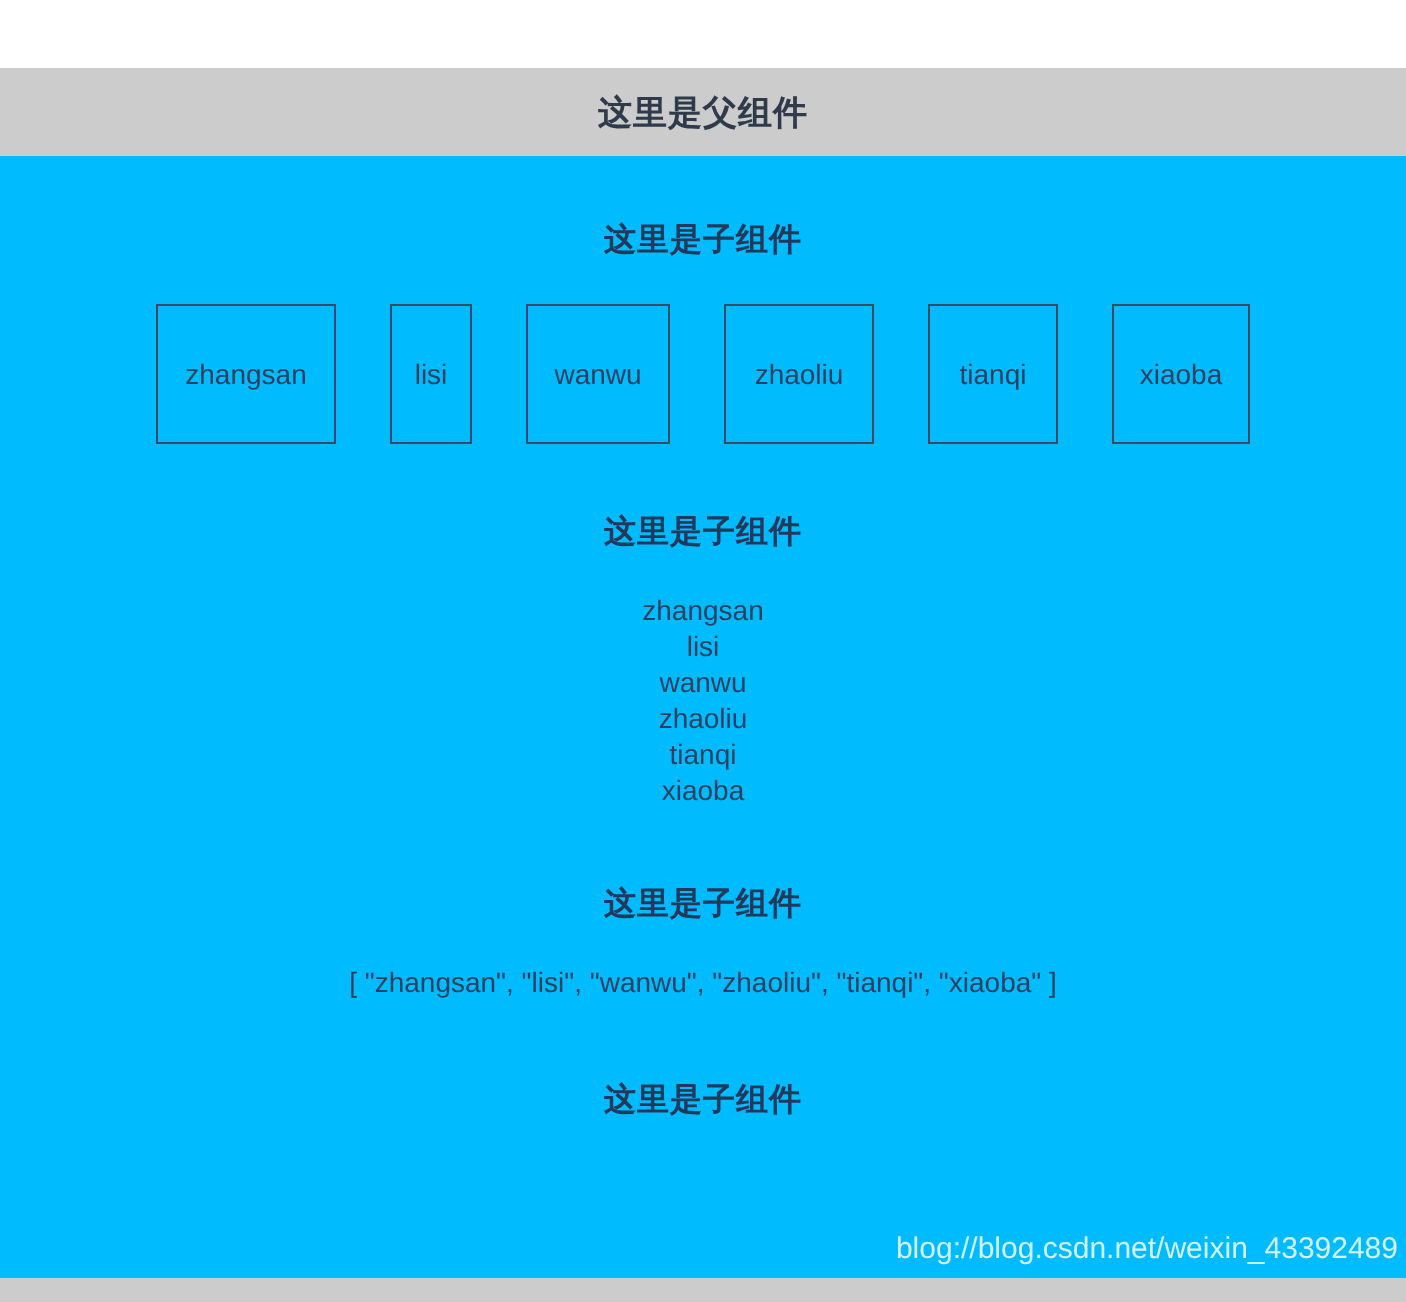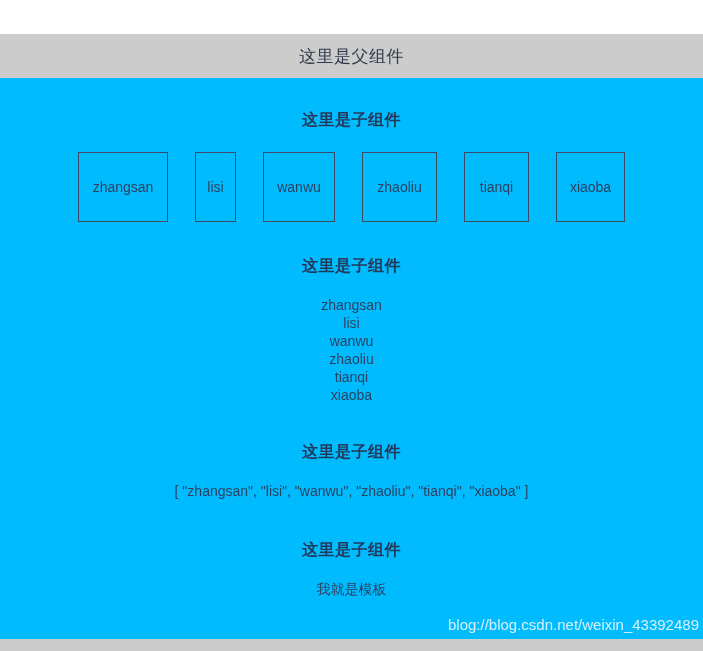--- a/index.html
+++ b/index.html
@@ -30,21 +30,21 @@
   
   .parent-header {
     height: 44px;
     background: #cccccc;
     display: flex;
     align-items: center;
     justify-content: center;
   }
   .parent-title {
     font-size: 17px;
-    font-weight: normal;
+    font-weight: bold;
     color: #2f3a4a;
     letter-spacing: 0.5px;
   }
 
   
   .child-body {
     background: #00bcff;
     height: 561px;
     position: relative;
     overflow: hidden;
@@ -174,21 +174,20 @@
       <div class="name-list-item">tianqi</div>
       <div class="name-list-item">xiaoba</div>
     </div>
 
     <div class="section-title sec3-title">这里是子组件</div>
 
     <div class="array-line">[ "zhangsan", "lisi", "wanwu", "zhaoliu", "tianqi", "xiaoba" ]</div>
 
     <div class="section-title sec4-title">这里是子组件</div>
 
-    <div class="template-line">我就是模板</div>
 
     <div class="watermark">blog://blog.csdn.net/weixin_43392489</div>
 
   </div>
 
   <div class="bottom-strip"></div>
 
 </div>
 
 </body></html>

